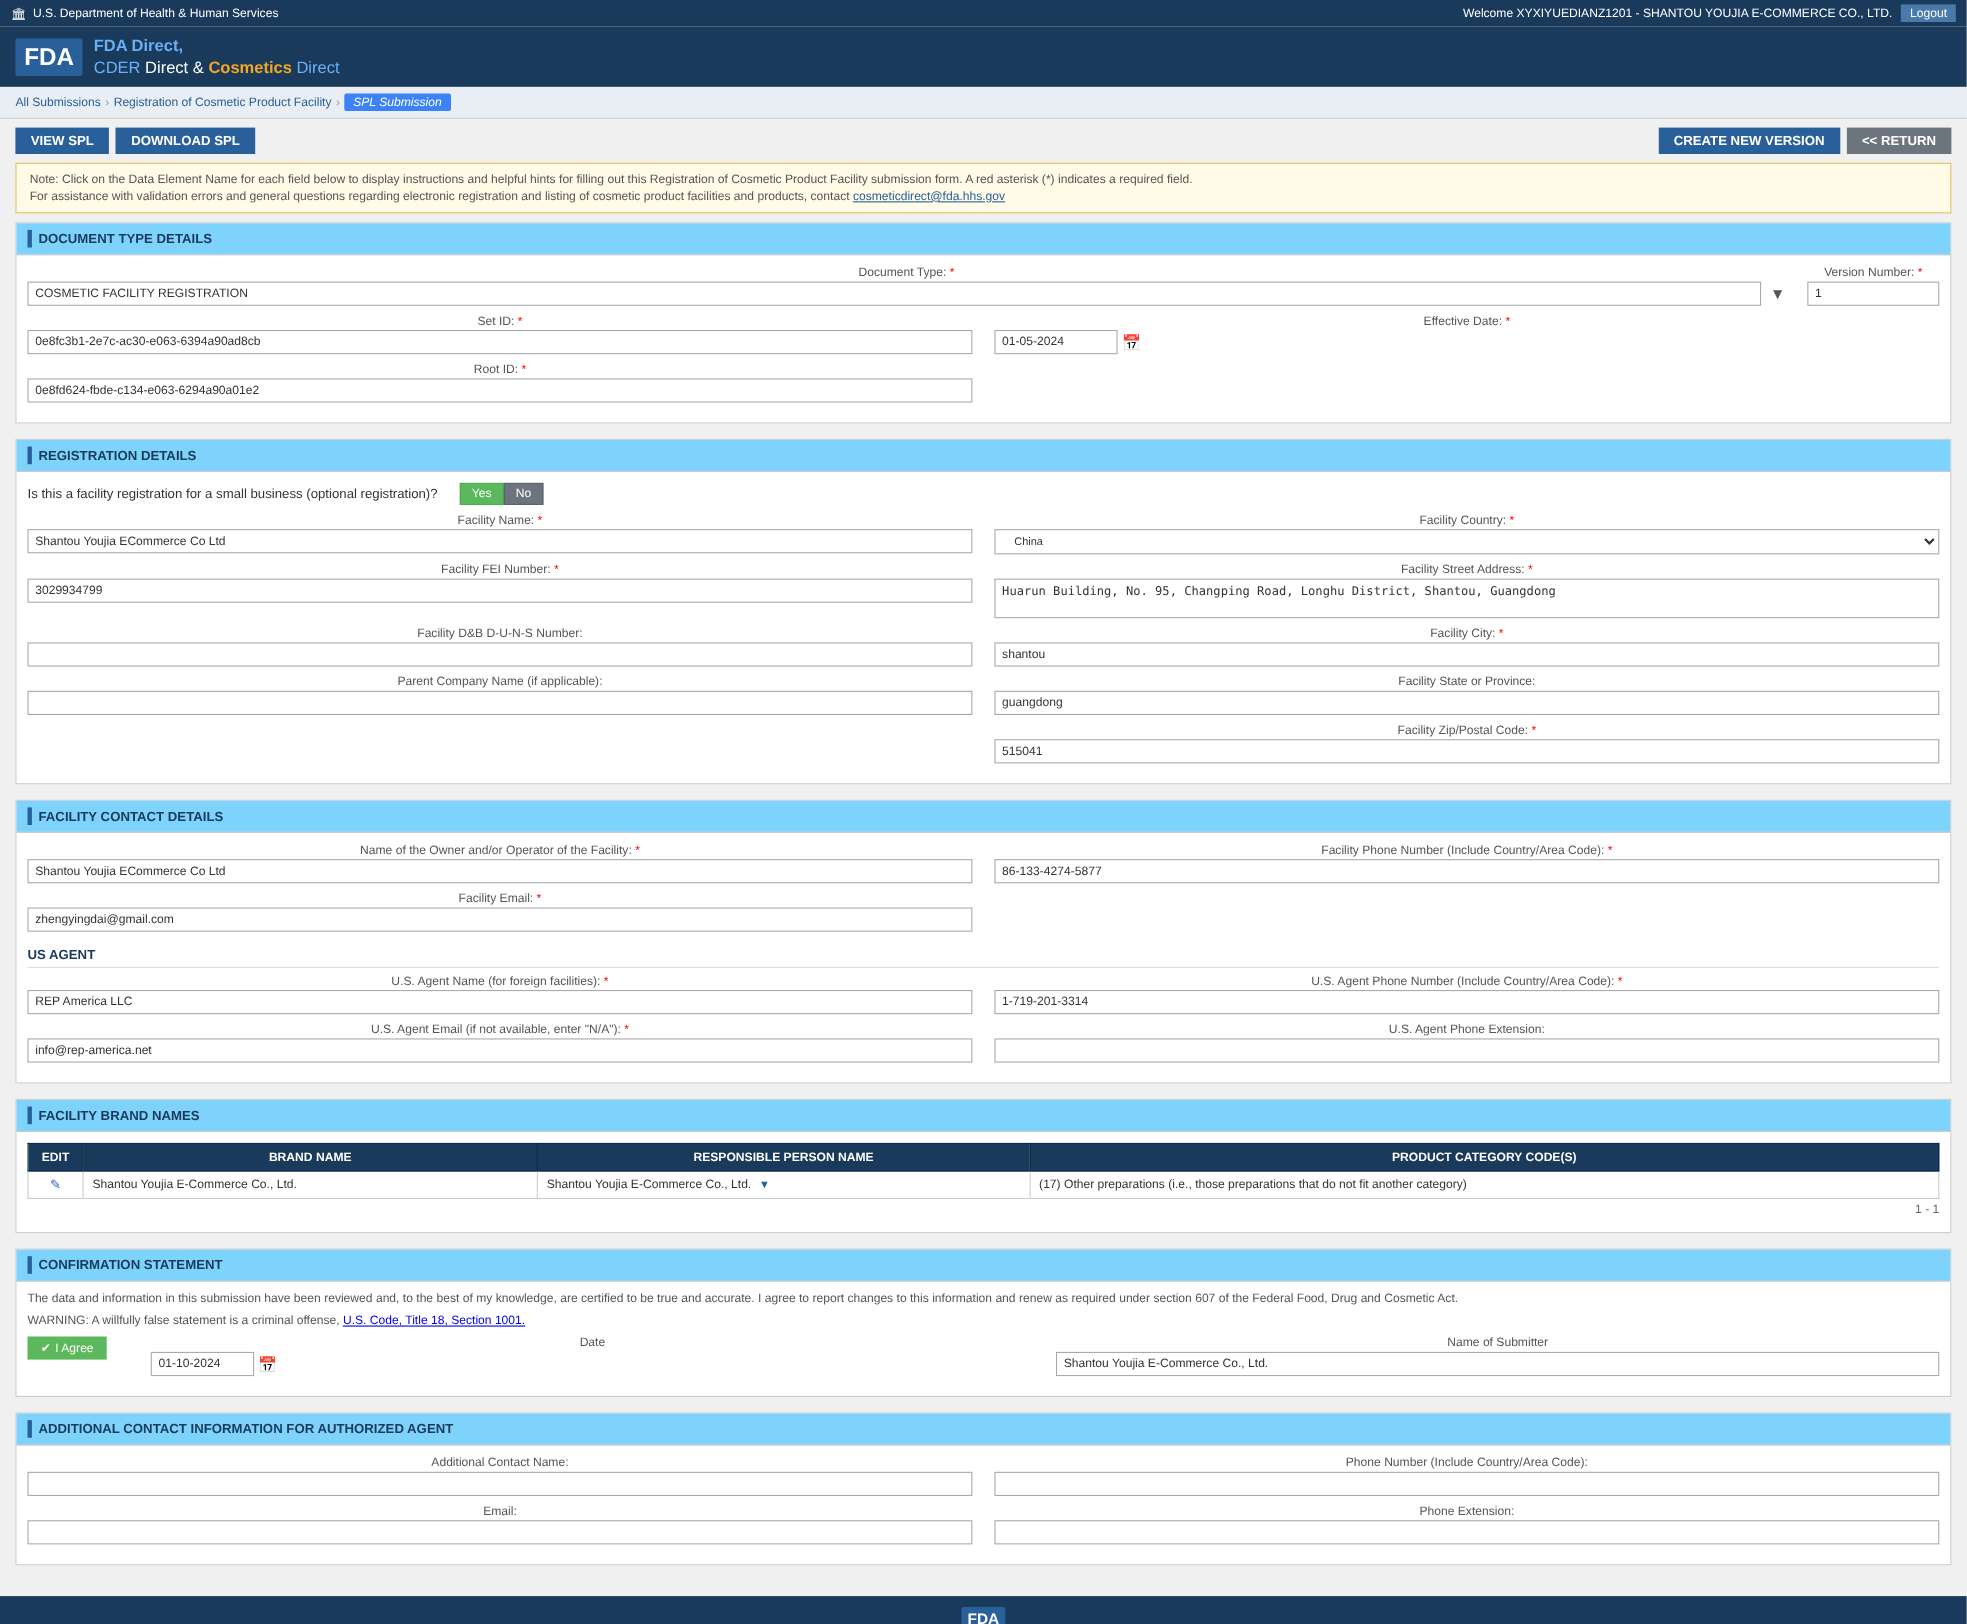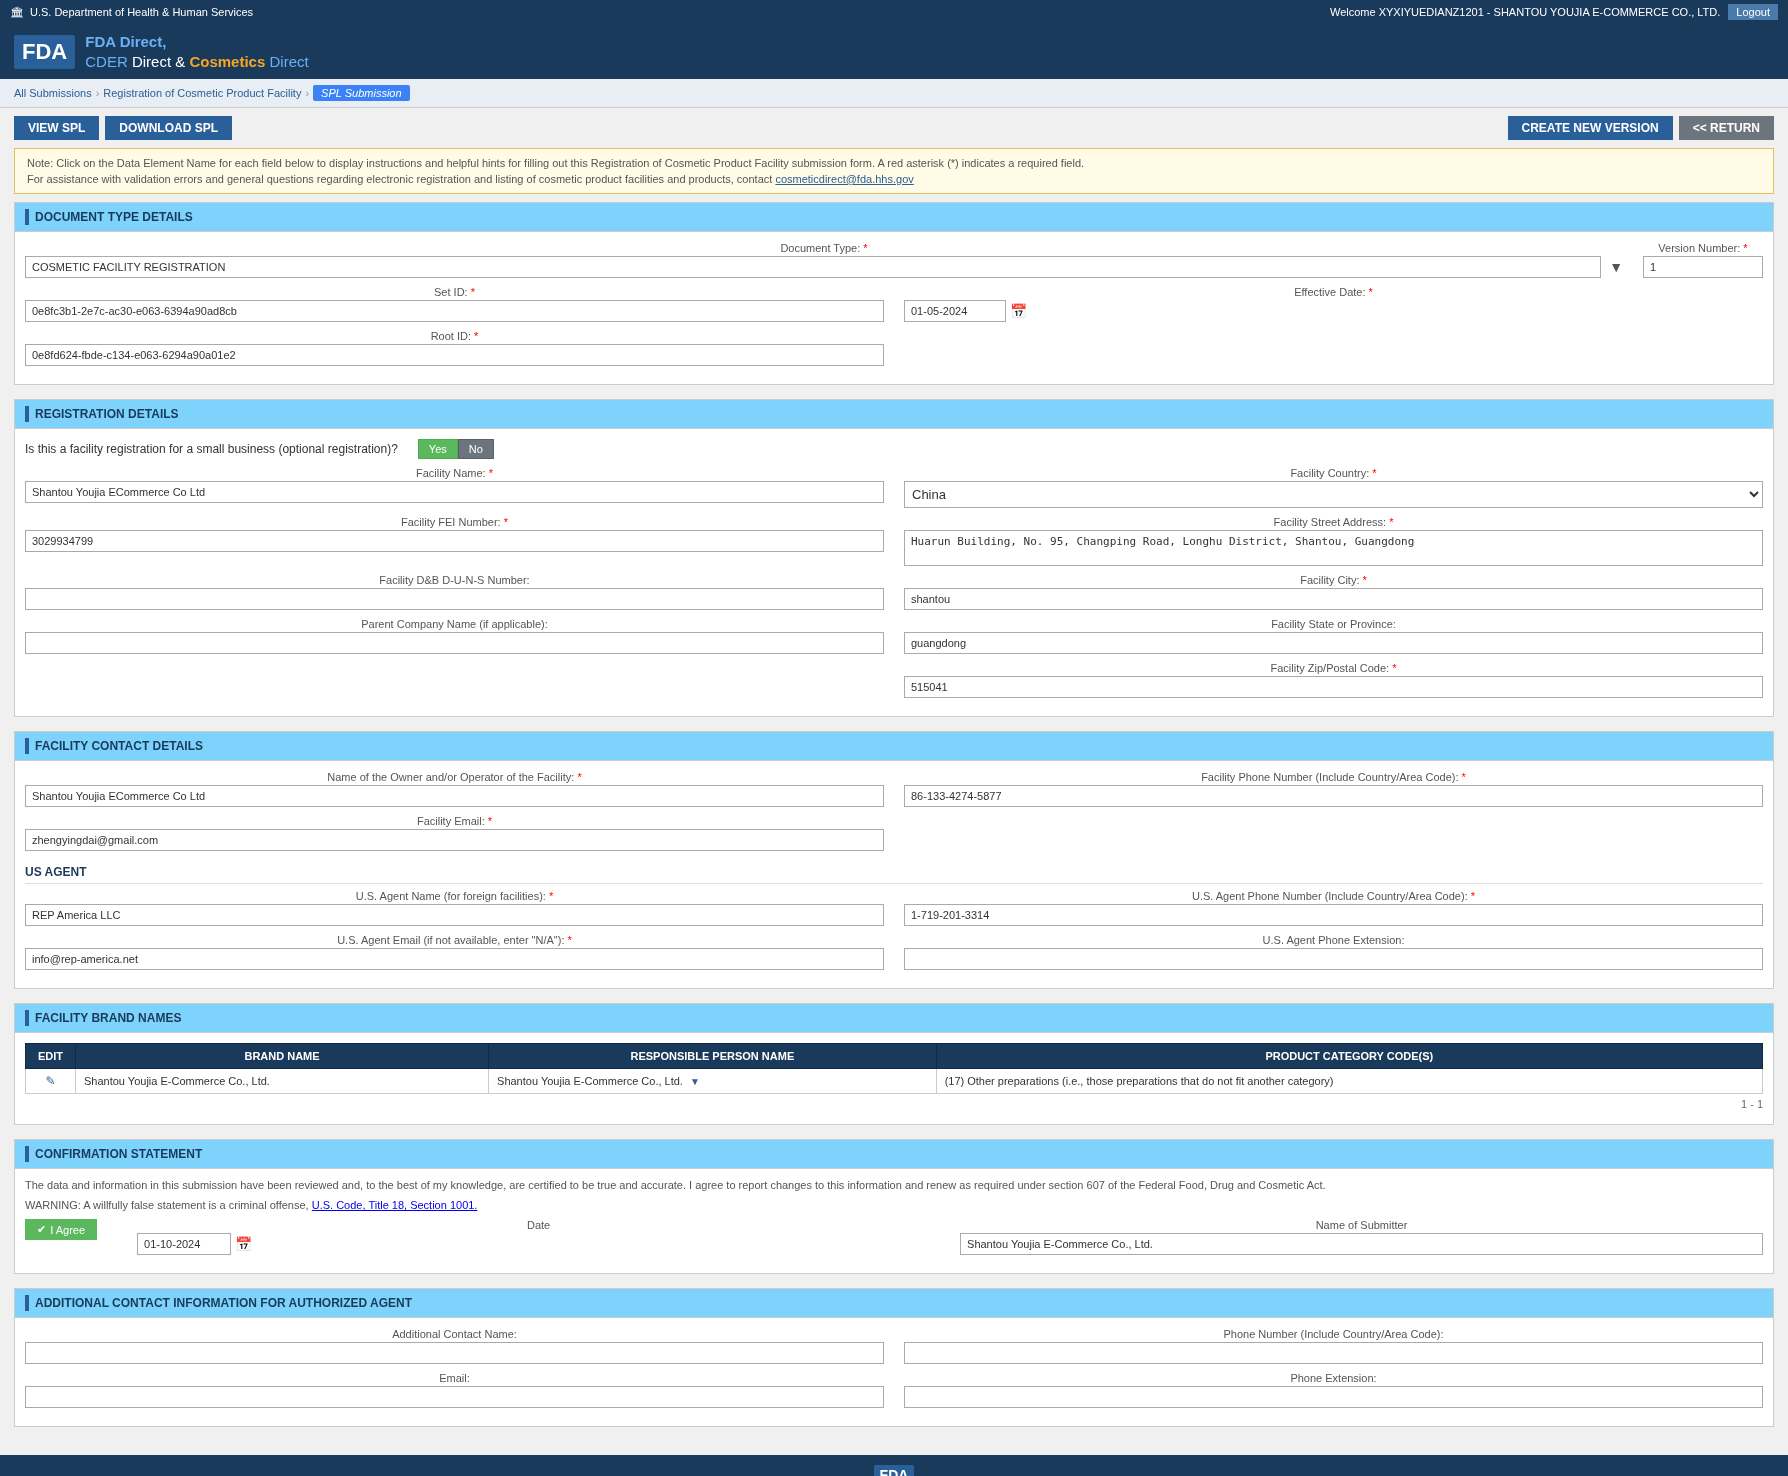--- a/index.html
+++ b/index.html
@@ -41,21 +41,21 @@
     .section-header { background: #7dd3fc; border-bottom: 1px solid #ccc; padding: 6px 10px; display: flex; align-items: center; gap: 6px; font-weight: bold; font-size: 12px; color: #1a3a5c; text-transform: uppercase; }
     .section-header .bar { width: 4px; height: 16px; background: #2a6099; display: inline-block; }
     .section-body { padding: 10px; }
 
     
     .form-row { display: flex; align-items: flex-start; margin-bottom: 8px; gap: 20px; }
     .form-group { display: flex; flex-direction: column; gap: 2px; flex: 1; }
     .form-group label { font-size: 11px; color: #555; text-align: center; }
     .form-group label .req { color: red; }
     .form-input { border: 1px solid #aaa; padding: 4px 6px; font-size: 11px; width: 100%; background: #fff; color: #333; }
-    .form-select { border: 1px solid #aaa; padding: 4px 3px; font-size: 13px; width: 100%; background: #fff; color: #333; }
+    .form-select { border: 1px solid #aaa; padding: 4px 13px; font-size: 10px; width: 100%; background: #fff; color: #333; }
 
     
     .toggle-group { display: flex; gap: 0; }
     .toggle-btn { padding: 3px 10px; border: 1px solid #aaa; font-size: 11px; cursor: pointer; }
     .toggle-btn.active-yes { background: #5cb85c; color: #fff; border-color: #4cae4c; }
     .toggle-btn.active-no { background: #6c757d; color: #fff; border-color: #5a6268; }
 
     
     .data-table { width: 100%; border-collapse: collapse; font-size: 11px; }
     .data-table th { background: #1a3a5c; color: #fff; padding: 6px 8px; text-align: center; border: 1px solid #0d2a47; text-transform: uppercase; font-size: 11px; }
@@ -168,21 +168,21 @@
             <span class="req"> *</span>
           </label>
           <input type="text" class="form-input" value="0e8fc3b1-2e7c-ac30-e063-6394a90ad8cb" style="">
         </div>
         <div class="form-group">
           <label>
             <span>Effective Date:</span>
             <span class="req"> *</span>
           </label>
           <div class="date-input-wrapper">
-            <input type="text" class="form-input" value="01-05-2024" style="width: 102px;">
+            <input type="text" class="form-input" value="01-05-2024" style="width: 112px;">
             <span class="calendar-icon">📅</span>
           </div>
         </div>
       </div>
       <div class="form-row">
         <div class="form-group">
           <label>
             <span>Root ID:</span>
             <span class="req"> *</span>
           </label>

